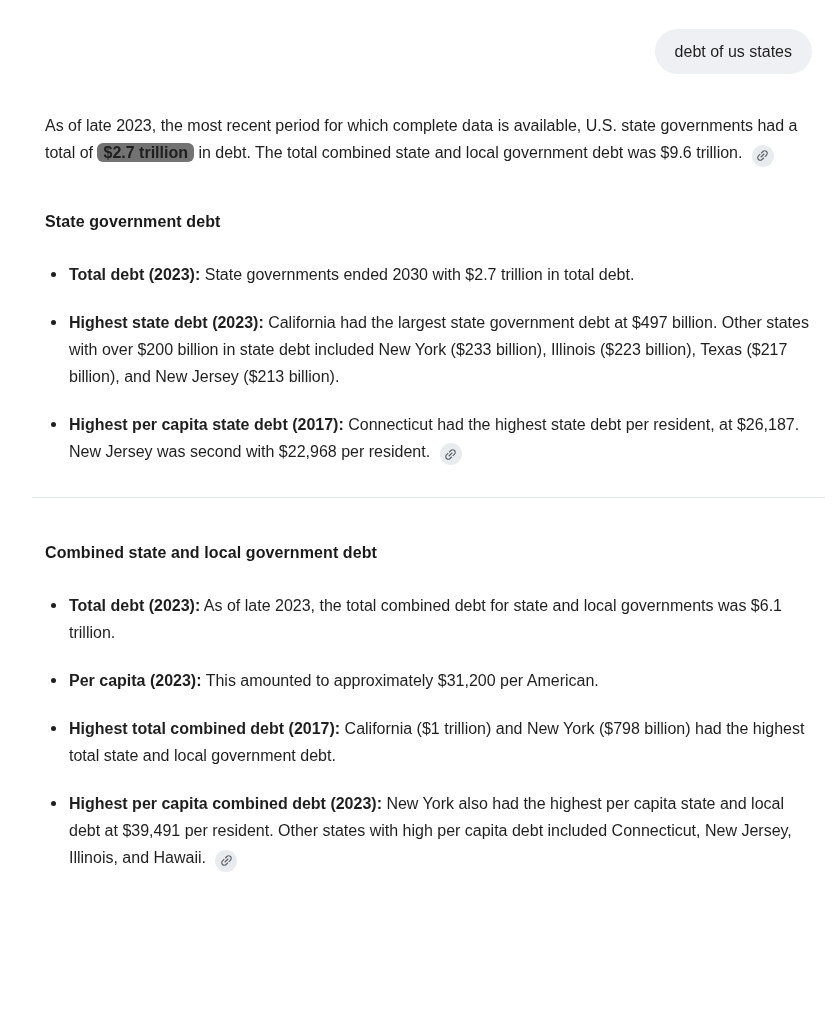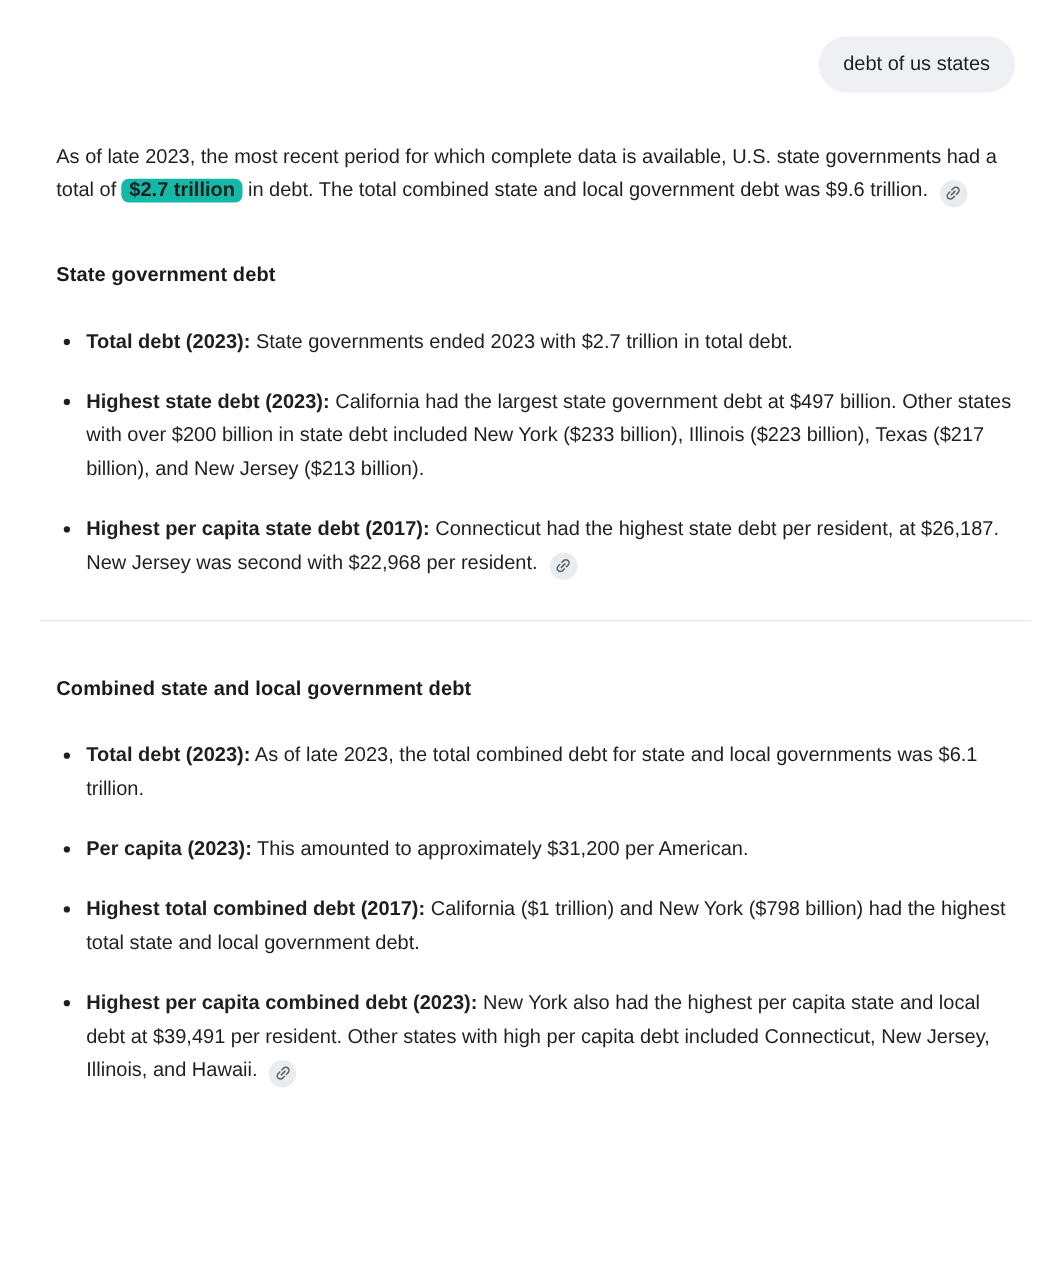--- a/index.html
+++ b/index.html
@@ -31,21 +31,21 @@
     max-width: 560px;
   }
   
   .response { padding-right: 0; }
   .para {
     font-size: 16px;
     line-height: 27px;
     color: #1f1f1f;
   }
   .highlight {
-    background: #14b8a6;
+    background: #737373;
     border-radius: 6px;
     padding: 1px 6px;
     font-weight: 700;
     color: #1f1f1f;
     white-space: nowrap;
   }
   .cite {
     display: inline-flex;
     width: 22px;
     height: 22px;
@@ -107,21 +107,21 @@
   <div class="response">
 
     <p class="para"><span>As of late 2023, the most recent period for which complete data is available, U.S. state governments had a total of </span><span class="highlight">$2.7 trillion</span><span> in debt. The total combined state and local government debt was $9.6 trillion. </span><span class="cite">
           <svg viewBox="0 0 24 24" width="15" height="15" aria-hidden="true">
             <path fill="#5f6368" d="M3.9 12c0-1.71 1.39-3.1 3.1-3.1h4V7H7c-2.76 0-5 2.24-5 5s2.24 5 5 5h4v-1.9H7c-1.71 0-3.1-1.39-3.1-3.1zM8 13h8v-2H8v2zm9-6h-4v1.9h4c1.71 0 3.1 1.39 3.1 3.1s-1.39 3.1-3.1 3.1h-4V17h4c2.76 0 5-2.24 5-5s-2.24-5-5-5z"></path>
           </svg>
         </span></p>
 
     <h2>State government debt</h2>
     <ul>
-      <li><span class="b">Total debt (2023):</span><span> State governments ended 2023 with $2.7 trillion in total debt.</span></li>
+      <li><span class="b">Total debt (2023):</span><span> State governments ended 2030 with $2.7 trillion in total debt.</span></li>
       <li><span class="b">Highest state debt (2023):</span><span> California had the largest state government debt at $497 billion. Other states with over $200 billion in state debt included New York ($233 billion), Illinois ($223 billion), Texas ($217 billion), and New Jersey ($213 billion).</span></li>
       <li><span class="b">Highest per capita state debt (2017):</span><span> Connecticut had the highest state debt per resident, at $26,187. New Jersey was second with $22,968 per resident. </span><span class="cite">
             <svg viewBox="0 0 24 24" width="15" height="15" aria-hidden="true">
               <path fill="#5f6368" d="M3.9 12c0-1.71 1.39-3.1 3.1-3.1h4V7H7c-2.76 0-5 2.24-5 5s2.24 5 5 5h4v-1.9H7c-1.71 0-3.1-1.39-3.1-3.1zM8 13h8v-2H8v2zm9-6h-4v1.9h4c1.71 0 3.1 1.39 3.1 3.1s-1.39 3.1-3.1 3.1h-4V17h4c2.76 0 5-2.24 5-5s-2.24-5-5-5z"></path>
             </svg>
           </span></li>
     </ul>
 
     <hr class="divider">
 

